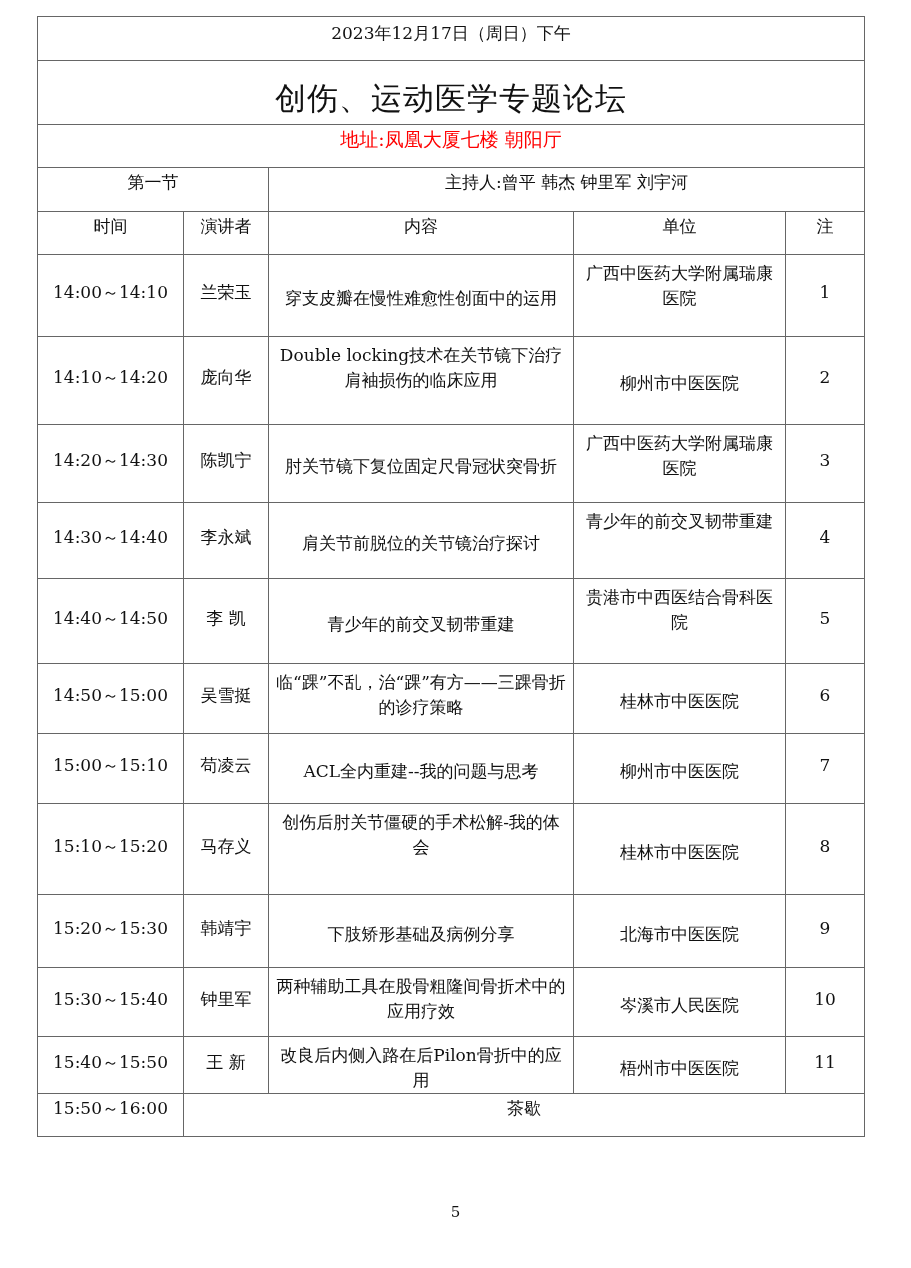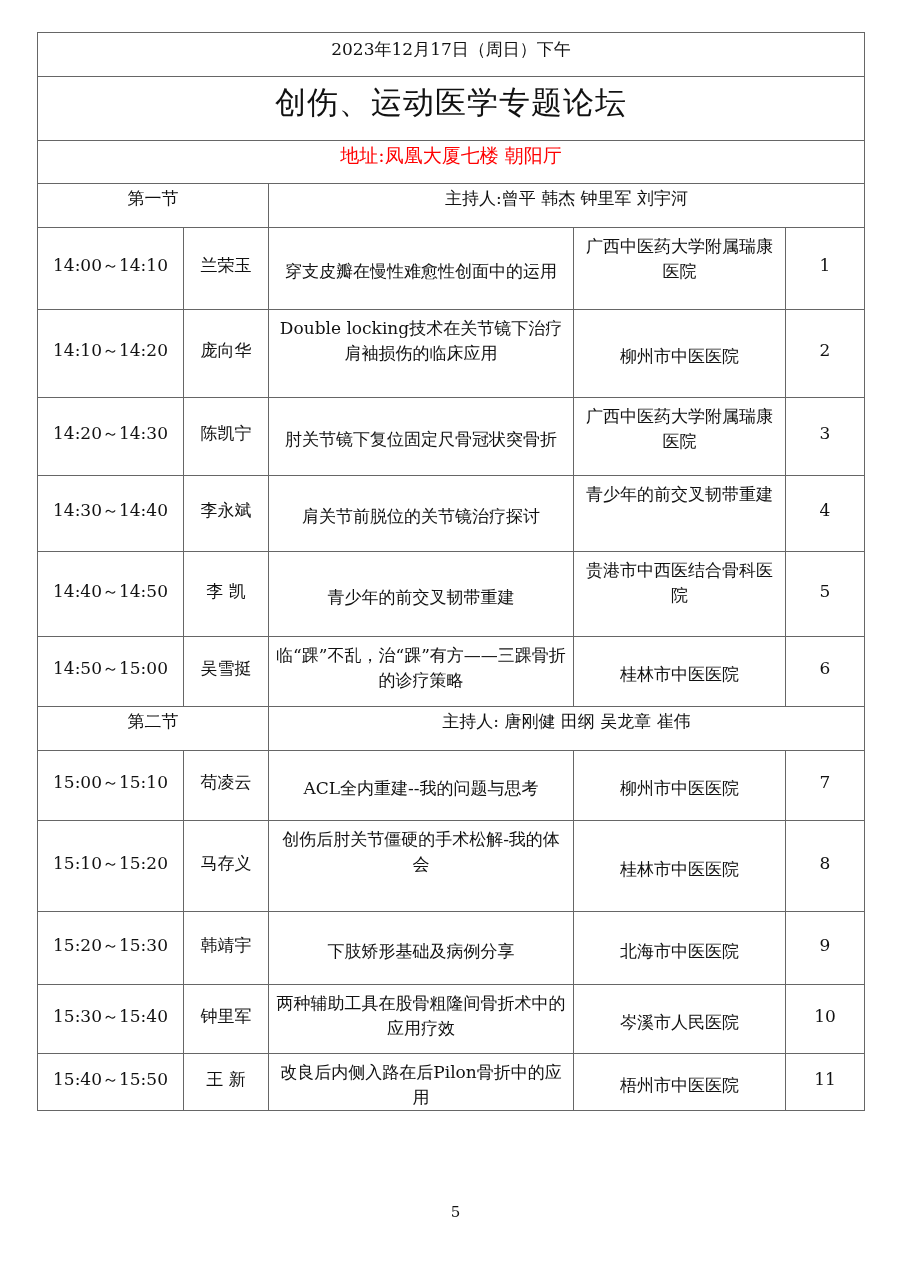--- a/index.html
+++ b/index.html
@@ -2,37 +2,37 @@
 <html><head>
 <meta charset="utf-8">
 <style>
   html, body { margin: 0; padding: 0; background: #ffffff; }
   body {
     width: 911px; height: 1268px; position: relative; overflow: hidden;
     font-family: "DejaVu Serif", "Liberation Serif", serif;
     color: #111;
   }
   .sheet {
-    position: absolute; left: 37px; top: 32px;
+    position: absolute; left: 37px; top: 16px;
     width: 827px;
     border-collapse: collapse;
     table-layout: fixed;
   }
   .sheet td {
     border: 1.3px solid #666;
     text-align: center;
     vertical-align: top;
     padding: 0 4px;
     font-size: 17px;
     line-height: 25px;
     box-sizing: border-box;
     overflow: hidden;
   }
   .r-date td { height: 44px; padding-top: 4px; font-size: 17px; }
-  .r-title td { height: 64px; font-size: 31px; line-height: 50px; padding-top: 0; letter-spacing: 1px; }
+  .r-title td { height: 64px; font-size: 31px; line-height: 50px; padding-top: 12px; letter-spacing: 1px; }
   .r-addr td { height: 43px; color: #ff0000; padding-top: 2px; font-size: 19px; }
   .r-sec td { height: 44px; padding-top: 2px; }
   .r-head td { height: 43px; padding-top: 2px; }
   .cell-mid { vertical-align: middle !important; padding-bottom: 6px !important; }
   .content-cell { padding: 6px 6px 0 6px !important; }
   .unit-cell { padding: 6px 6px 0 6px !important; }
   .r-tea td { height: 43px; padding-top: 2px; }
   .page-number {
     position: absolute; left: 0; width: 911px; top: 1203px;
     text-align: center; font-size: 15px;
@@ -55,20 +55,27 @@
     </tr>
     <tr class="r-title">
       <td colspan="5">创伤、运动医学专题论坛</td>
     </tr>
     <tr class="r-addr">
       <td colspan="5">地址:凤凰大厦七楼 朝阳厅</td>
     </tr>
   <tr class="r-sec" style="height: 43px;">
         <td colspan="2">第一节</td>
         <td colspan="3">主持人:曾平  韩杰  钟里军  刘宇河</td>
+      </tr>
+      <tr class="r-head" style="height: 43px;">
+        <td>时间</td>
+        <td>演讲者</td>
+        <td>内容</td>
+        <td>单位</td>
+        <td>注</td>
       </tr>
       <tr style="height: 82px;">
         <td class="cell-mid">14:00～14:10</td>
         <td class="cell-mid">兰荣玉</td>
         <td class="content-cell" style="vertical-align: middle; padding-top: 0px; padding-bottom: 8px;">穿支皮瓣在慢性难愈性创面中的运用</td>
         <td class="unit-cell">广西中医药大学附属瑞康医院</td>
         <td class="cell-mid">1</td>
       </tr>
       <tr style="height: 88px;">
         <td class="cell-mid">14:10～14:20</td>
@@ -98,24 +105,20 @@
         <td class="unit-cell">贵港市中西医结合骨科医院</td>
         <td class="cell-mid">5</td>
       </tr>
       <tr style="height: 70px;">
         <td class="cell-mid">14:50～15:00</td>
         <td class="cell-mid">吴雪挺</td>
         <td class="content-cell">临“踝”不乱，治“踝”有方——三踝骨折的诊疗策略</td>
         <td class="unit-cell" style="vertical-align: middle; padding-top: 0px; padding-bottom: 8px;">桂林市中医医院</td>
         <td class="cell-mid">6</td>
       </tr>
-      <tr class="r-sec" style="height: 43px;">
-        <td colspan="2">第二节</td>
-        <td colspan="3">主持人: 唐刚健  田纲  吴龙章  崔伟</td>
-      </tr>
       <tr style="height: 70px;">
         <td class="cell-mid">15:00～15:10</td>
         <td class="cell-mid">苟凌云</td>
         <td class="content-cell" style="vertical-align: middle; padding-top: 0px; padding-bottom: 8px;">ACL全内重建--我的问题与思考</td>
         <td class="unit-cell" style="vertical-align: middle; padding-top: 0px; padding-bottom: 8px;">柳州市中医医院</td>
         <td class="cell-mid">7</td>
       </tr>
       <tr style="height: 91px;">
         <td class="cell-mid">15:10～15:20</td>
         <td class="cell-mid">马存义</td>
@@ -137,16 +140,20 @@
         <td class="unit-cell" style="vertical-align: middle; padding-top: 0px; padding-bottom: 8px;">岑溪市人民医院</td>
         <td class="cell-mid">10</td>
       </tr>
       <tr style="height: 57px;">
         <td class="cell-mid">15:40～15:50</td>
         <td class="cell-mid">王 新</td>
         <td class="content-cell">改良后内侧入路在后Pilon骨折中的应用</td>
         <td class="unit-cell" style="vertical-align: middle; padding-top: 0px; padding-bottom: 8px;">梧州市中医医院</td>
         <td class="cell-mid">11</td>
       </tr>
+      <tr class="r-tea" style="height: 43px;">
+        <td>15:50～16:00</td>
+        <td colspan="4">茶歇</td>
+      </tr>
     </tbody>
 </table>
 
 <div class="page-number">5</div>
 
 </body></html>

